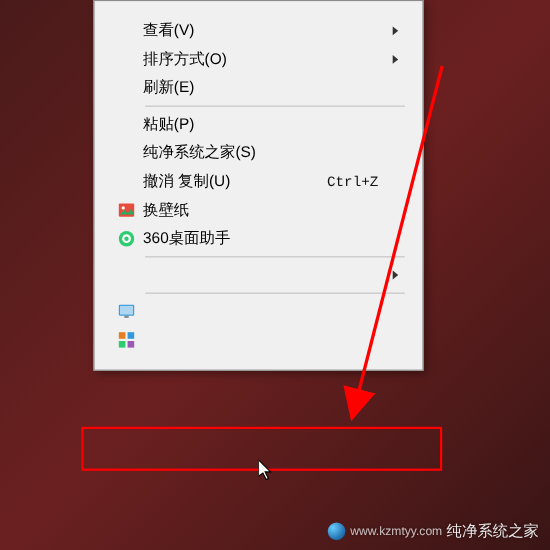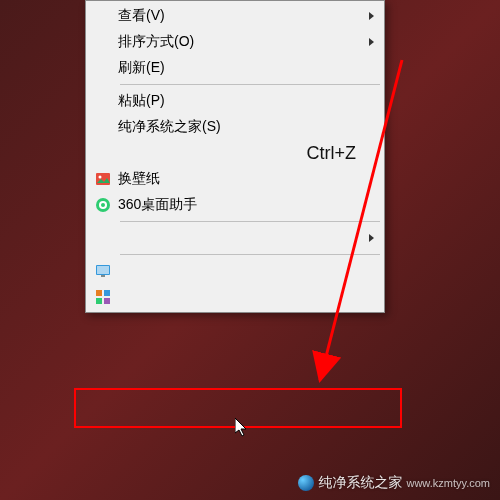--- a/index.html
+++ b/index.html
@@ -19,21 +19,21 @@
     box-sizing: border-box;
   }
   .context-menu {
     position: absolute;
     top: 0;
     left: 85px;
     width: 300px;
     background: #f0f0f0;
     border: 1px solid #8a8a8a;
     box-shadow: 3px 3px 8px rgba(0,0,0,0.4);
-    padding: 2px;
+    padding: 14px;
     box-sizing: border-box;
   }
   .menu-item {
     display: flex;
     align-items: center;
     height: 26px;
     padding: 0 8px 0 0;
     font-size: 14px;
     color: #000;
     position: relative;
@@ -45,23 +45,24 @@
     align-items: center;
     justify-content: center;
     flex-shrink: 0;
   }
   .label {
     flex: 1;
     white-space: nowrap;
   }
   .shortcut {
     color: #111;
-    font-size: 18px;
+    font-size: 13px;
     margin-left: auto;
     padding-right: 18px;
+    font-family: Liberation Mono, monospace;
   }
   .submenu-arrow {
     position: absolute;
     right: 8px;
     top: 50%;
     transform: translateY(-50%);
     width: 0;
     height: 0;
     border-top: 4px solid transparent;
     border-bottom: 4px solid transparent;
@@ -139,20 +140,21 @@
       <span class="label">粘贴(P)</span>
     </div>
 
     <div class="menu-item">
       <span class="icon-col"></span>
       <span class="label">纯净系统之家(S)</span>
     </div>
 
     <div class="menu-item">
       <span class="icon-col"></span>
+      <span class="label">撤消 复制(U)</span>
       <span class="shortcut">Ctrl+Z</span>
     </div>
 
     <div class="menu-item">
       <span class="icon-col">
         <svg class="icon-svg" viewBox="0 0 16 16">
             <rect x="1" y="2" width="14" height="12" rx="1" fill="#e74c3c"></rect>
             <circle cx="5" cy="6" r="1.5" fill="#fff"></circle>
             <path d="M2 12 L6 8 L9 11 L12 7 L15 12 Z" fill="#27ae60"></path>
           </svg>
@@ -214,17 +216,17 @@
     </defs>
     <line x1="402" y1="60" x2="320" y2="380" stroke="#ff0000" stroke-width="3" marker-end="url(#ah)"></line>
   </svg>
 
   <svg class="cursor" style="left:235px; top:418px;" viewBox="0 0 14 20">
     <path d="M0 0 L0 15 L4 12 L7 18 L9 17 L6 11 L11 11 Z" fill="#fff" stroke="#000" stroke-width="1"></path>
   </svg>
 
   <div class="watermark">
     <span class="wm-logo"></span>
+    <span style="font-size:11px;opacity:.8;">www.kzmtyy.com</span>
     <span>纯净系统之家</span>
-    <span style="font-size:11px;opacity:.8;">www.kzmtyy.com</span>
   </div>
 
 </div>
 
 </body></html>

